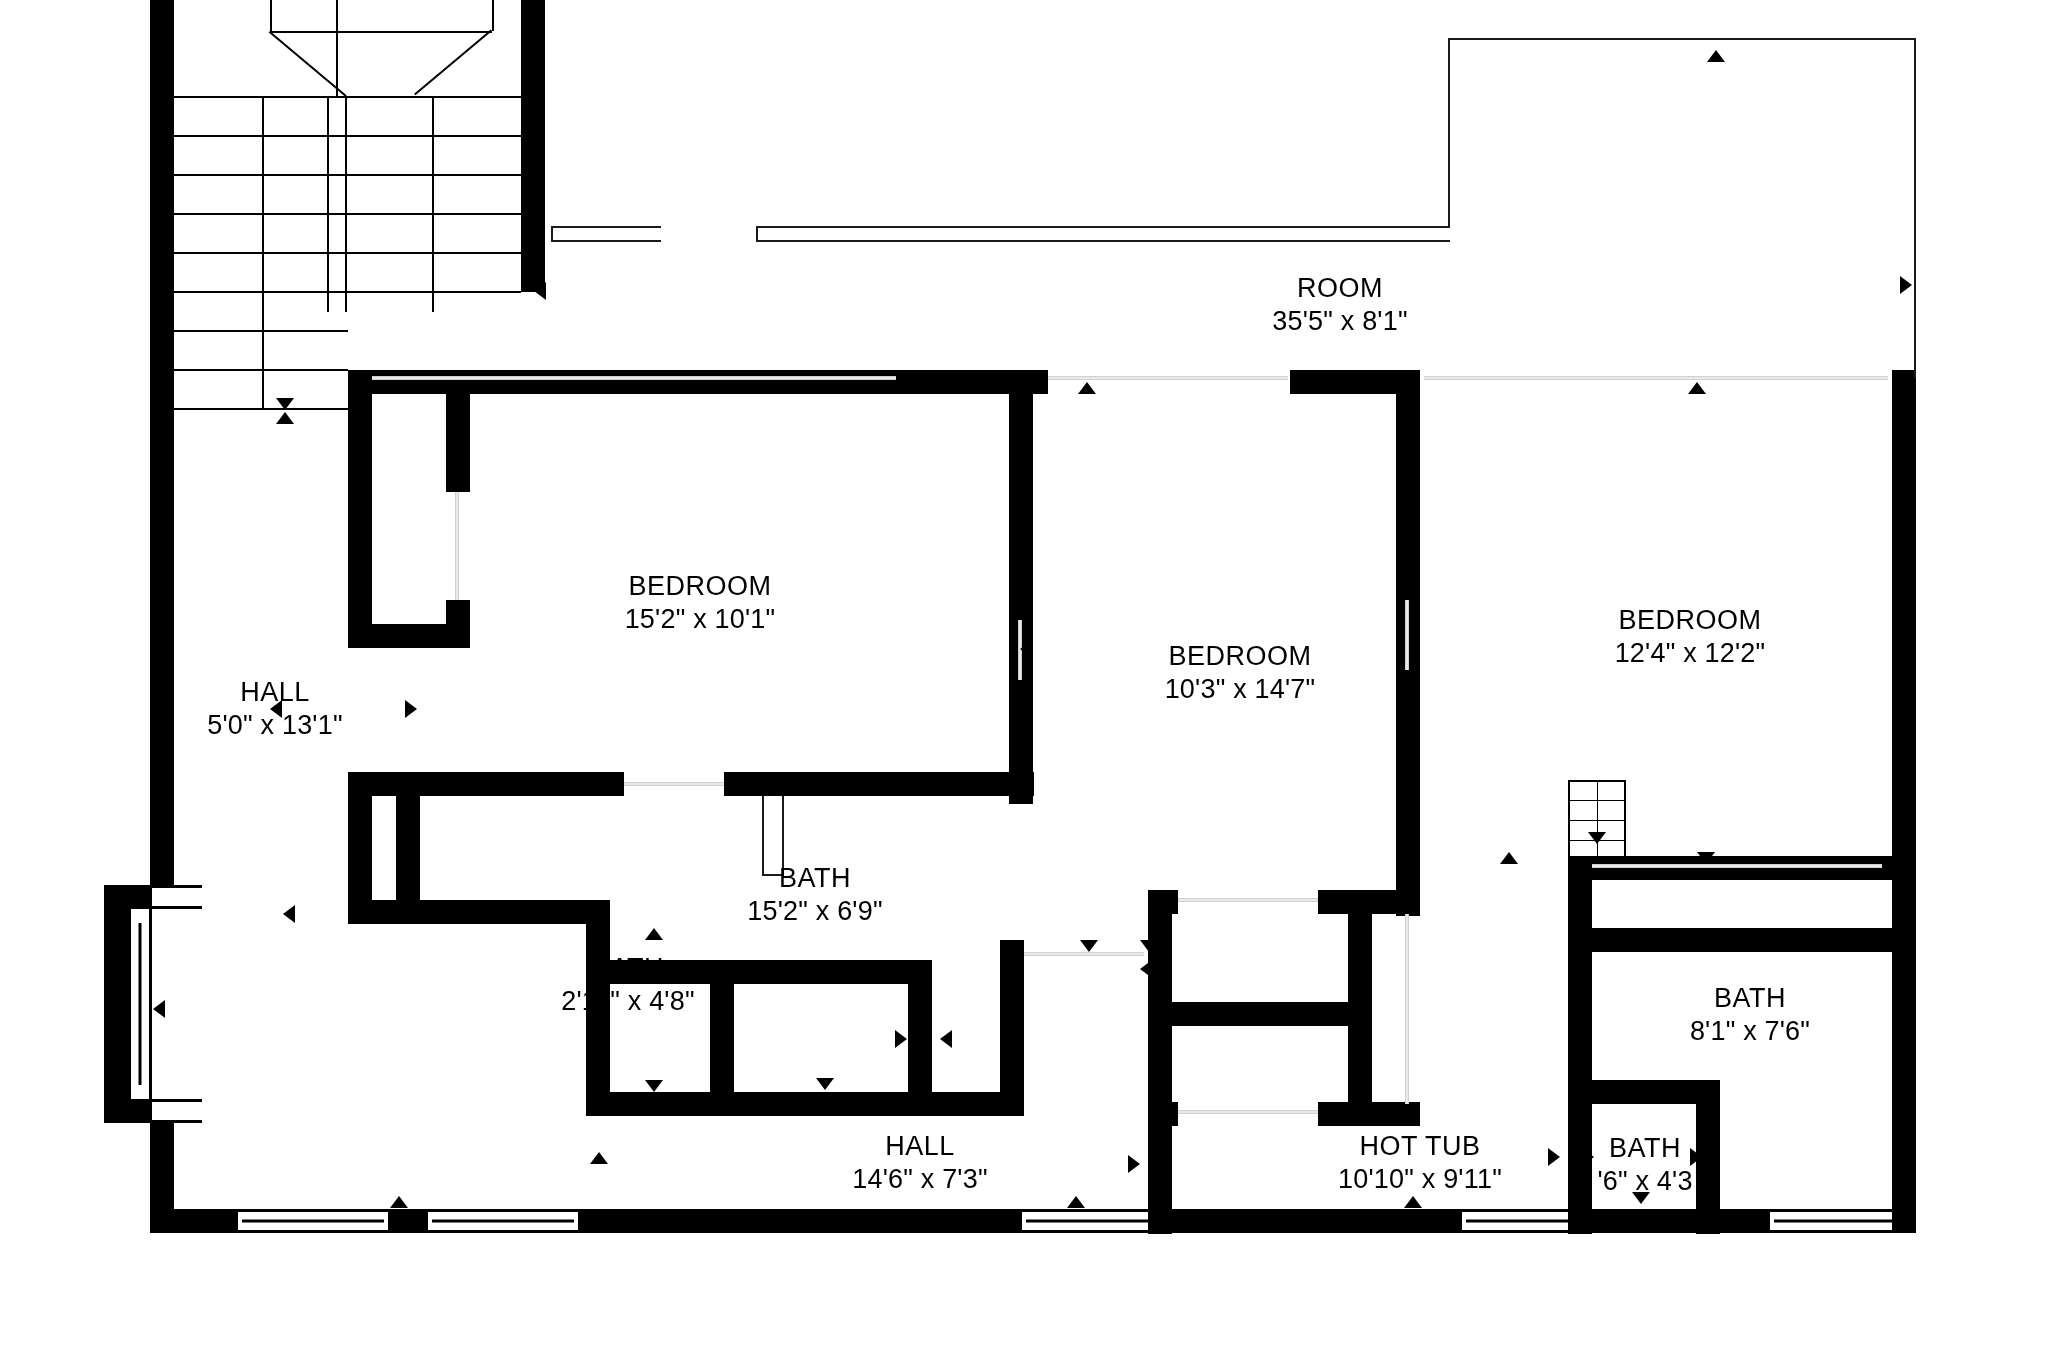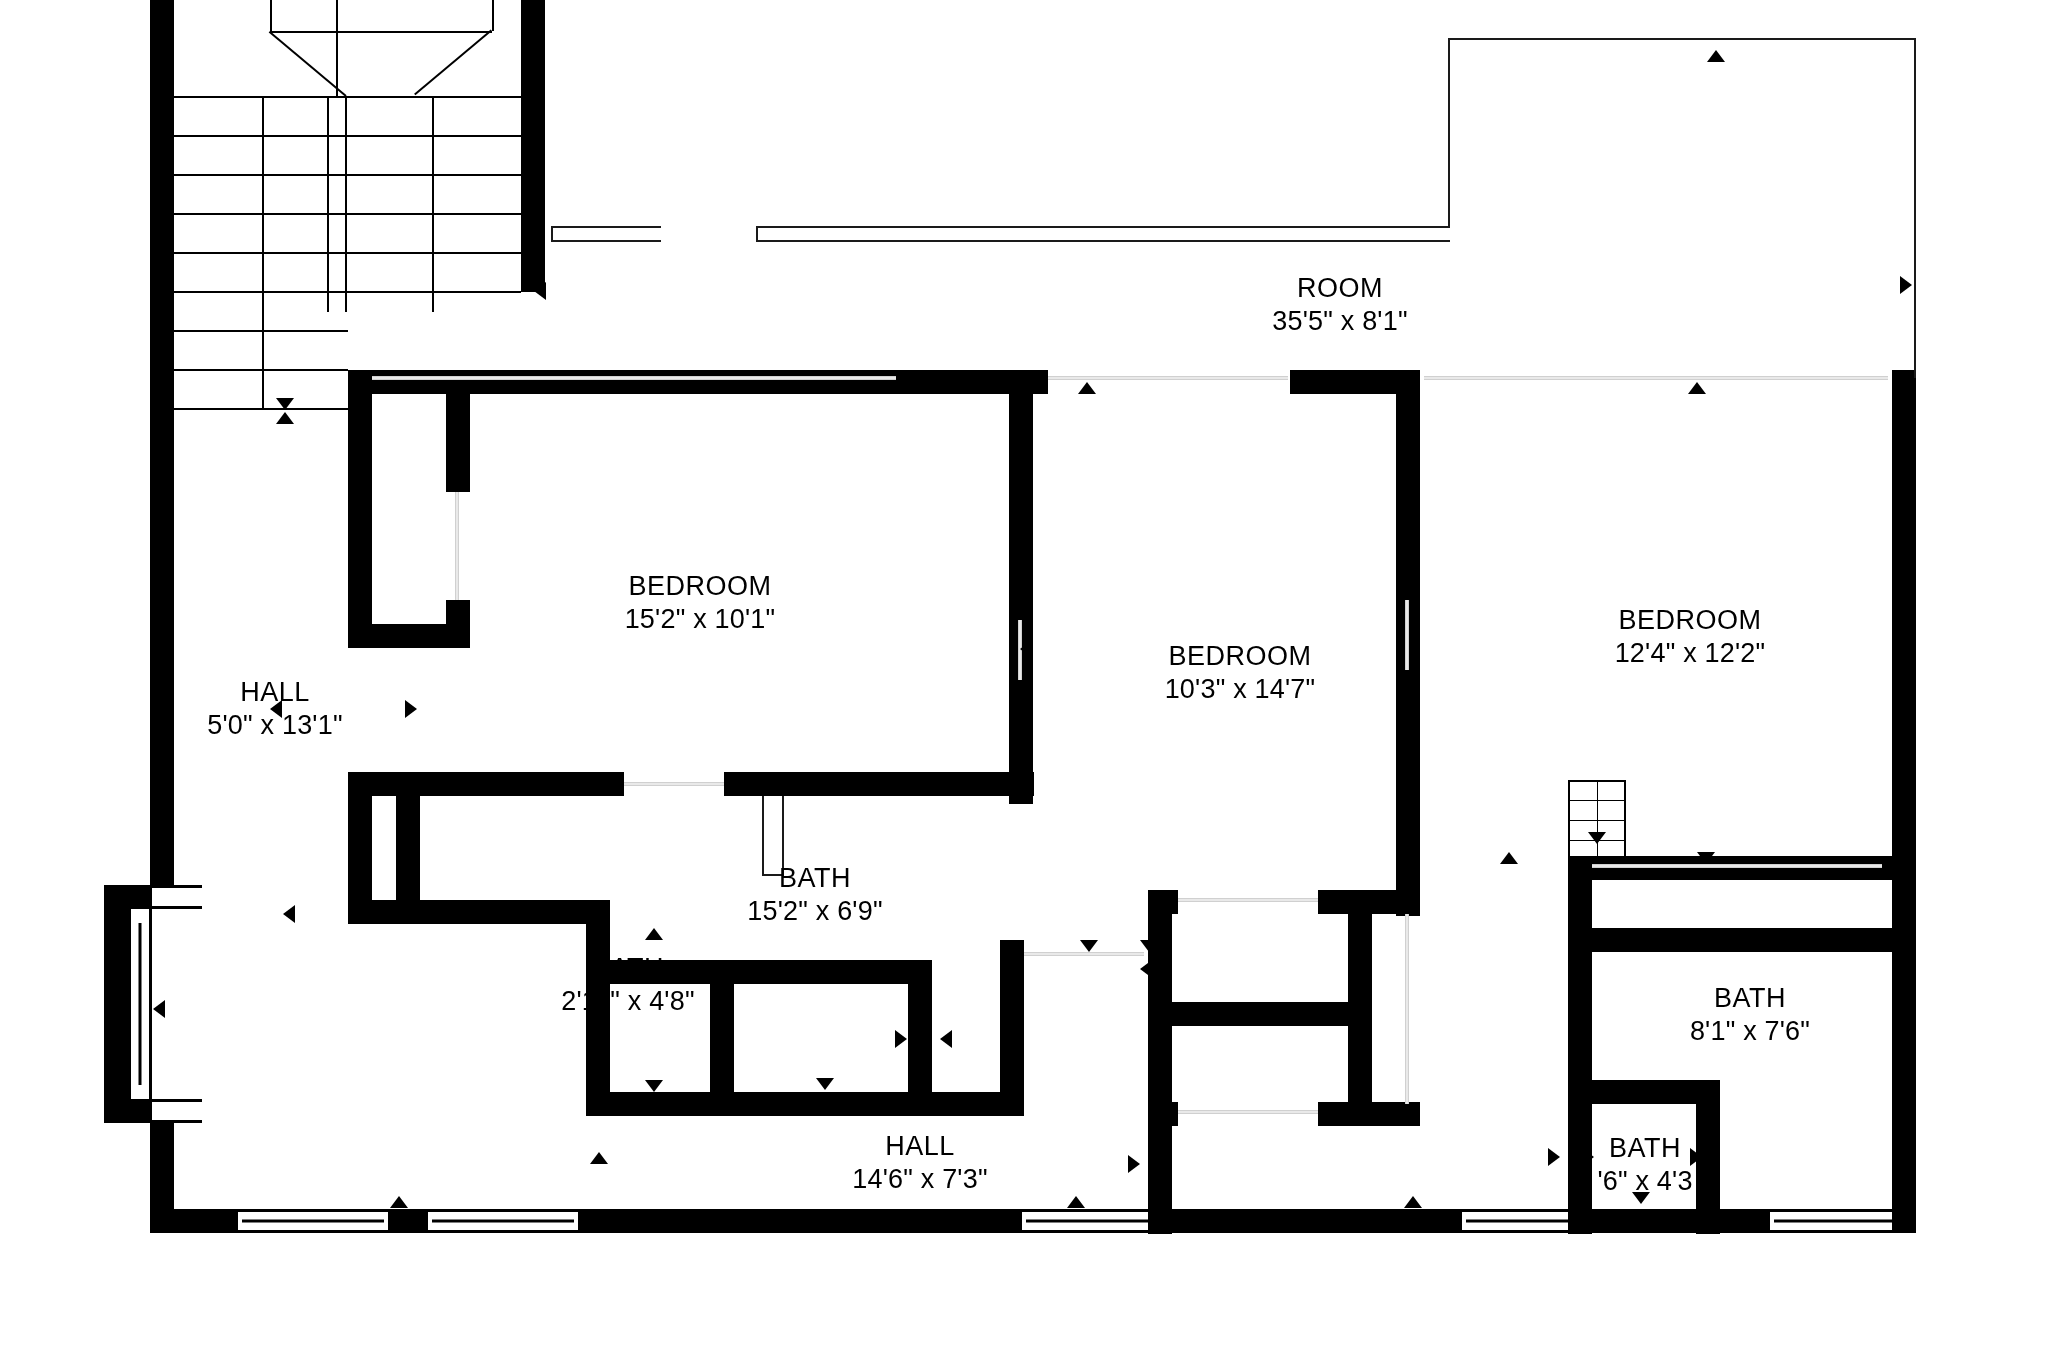--- a/index.html
+++ b/index.html
@@ -288,20 +288,24 @@
     <div class="dim">2'11" x 4'8"</div>
   </div>
 
 
 
   <div class="label" style="left:800px;top:1130px;width:240px;">
     <div class="name">HALL</div>
     <div class="dim">14'6" x 7'3"</div>
   </div>
 
+  <div class="label" style="left:1280px;top:1130px;width:280px;">
+    <div class="name">HOT TUB</div>
+    <div class="dim">10'10" x 9'11"</div>
+  </div>
 
   <div class="label" style="left:1630px;top:982px;width:240px;">
     <div class="name">BATH</div>
     <div class="dim">8'1" x 7'6"</div>
   </div>
 
   <div class="label" style="left:1570px;top:1132px;width:150px;">
     <div class="name">BATH</div>
     <div class="dim">'6" x 4'3</div>
   </div>

